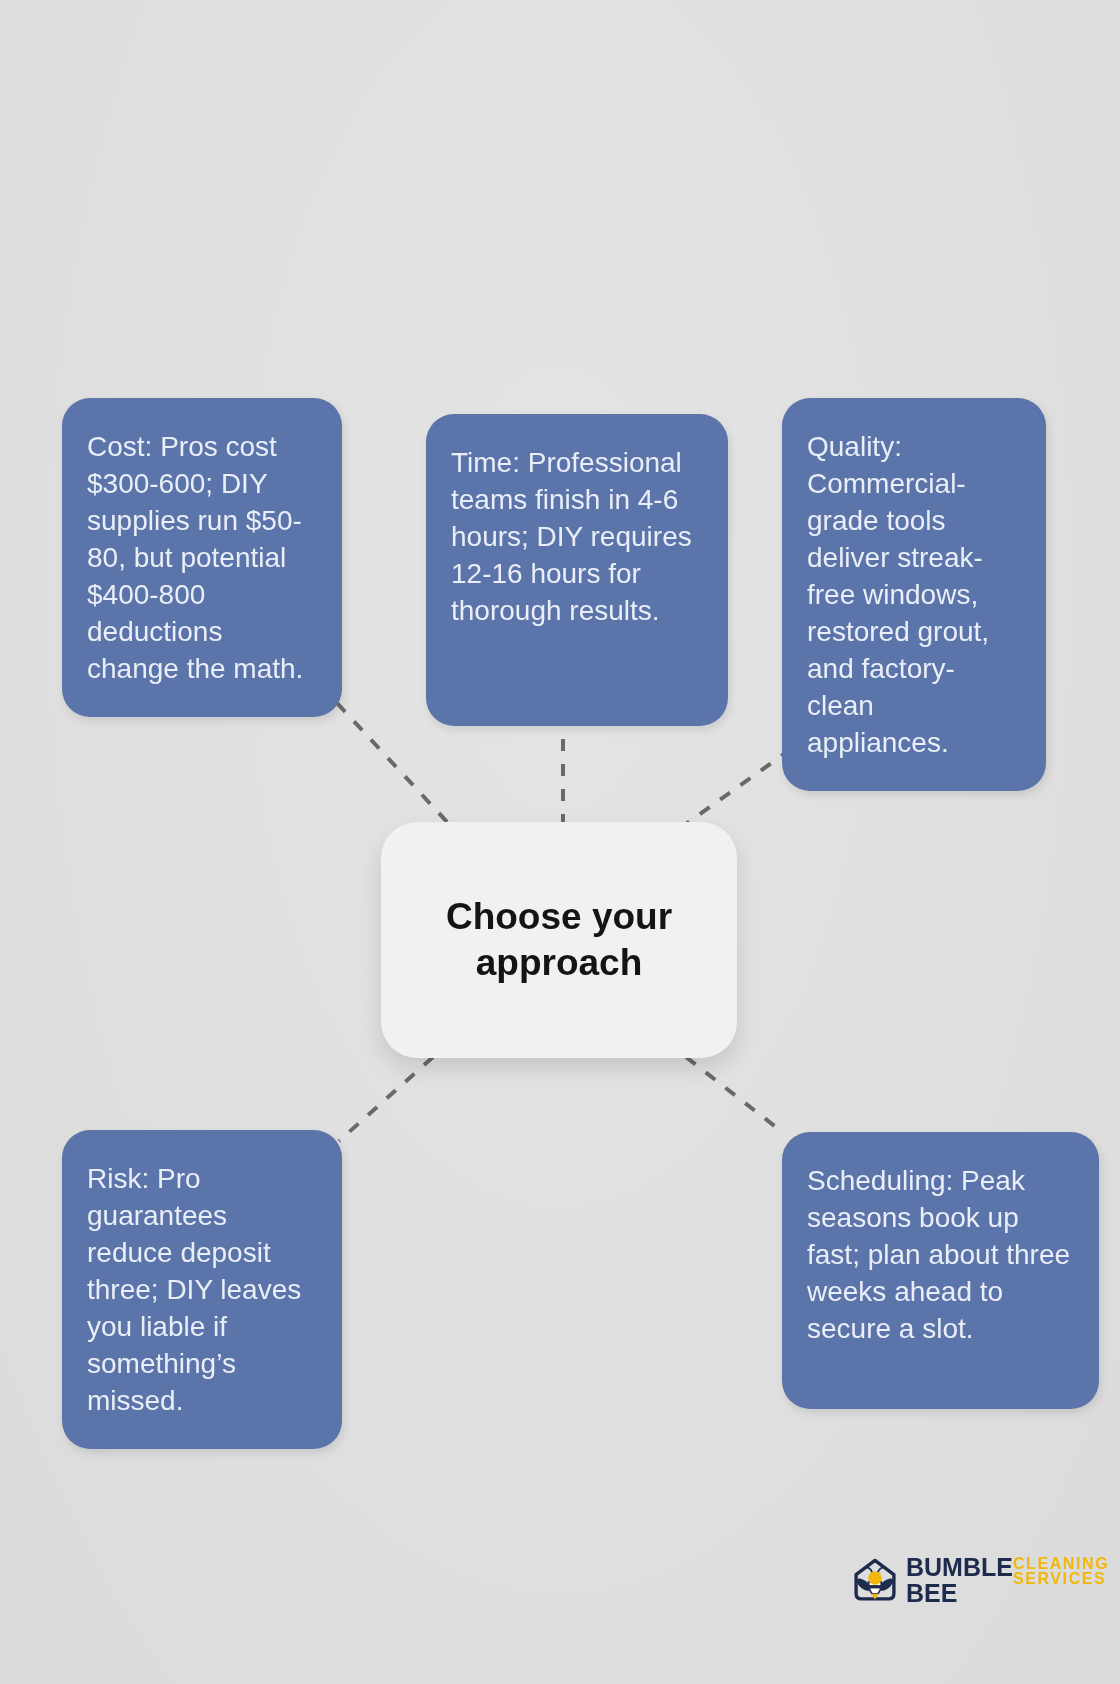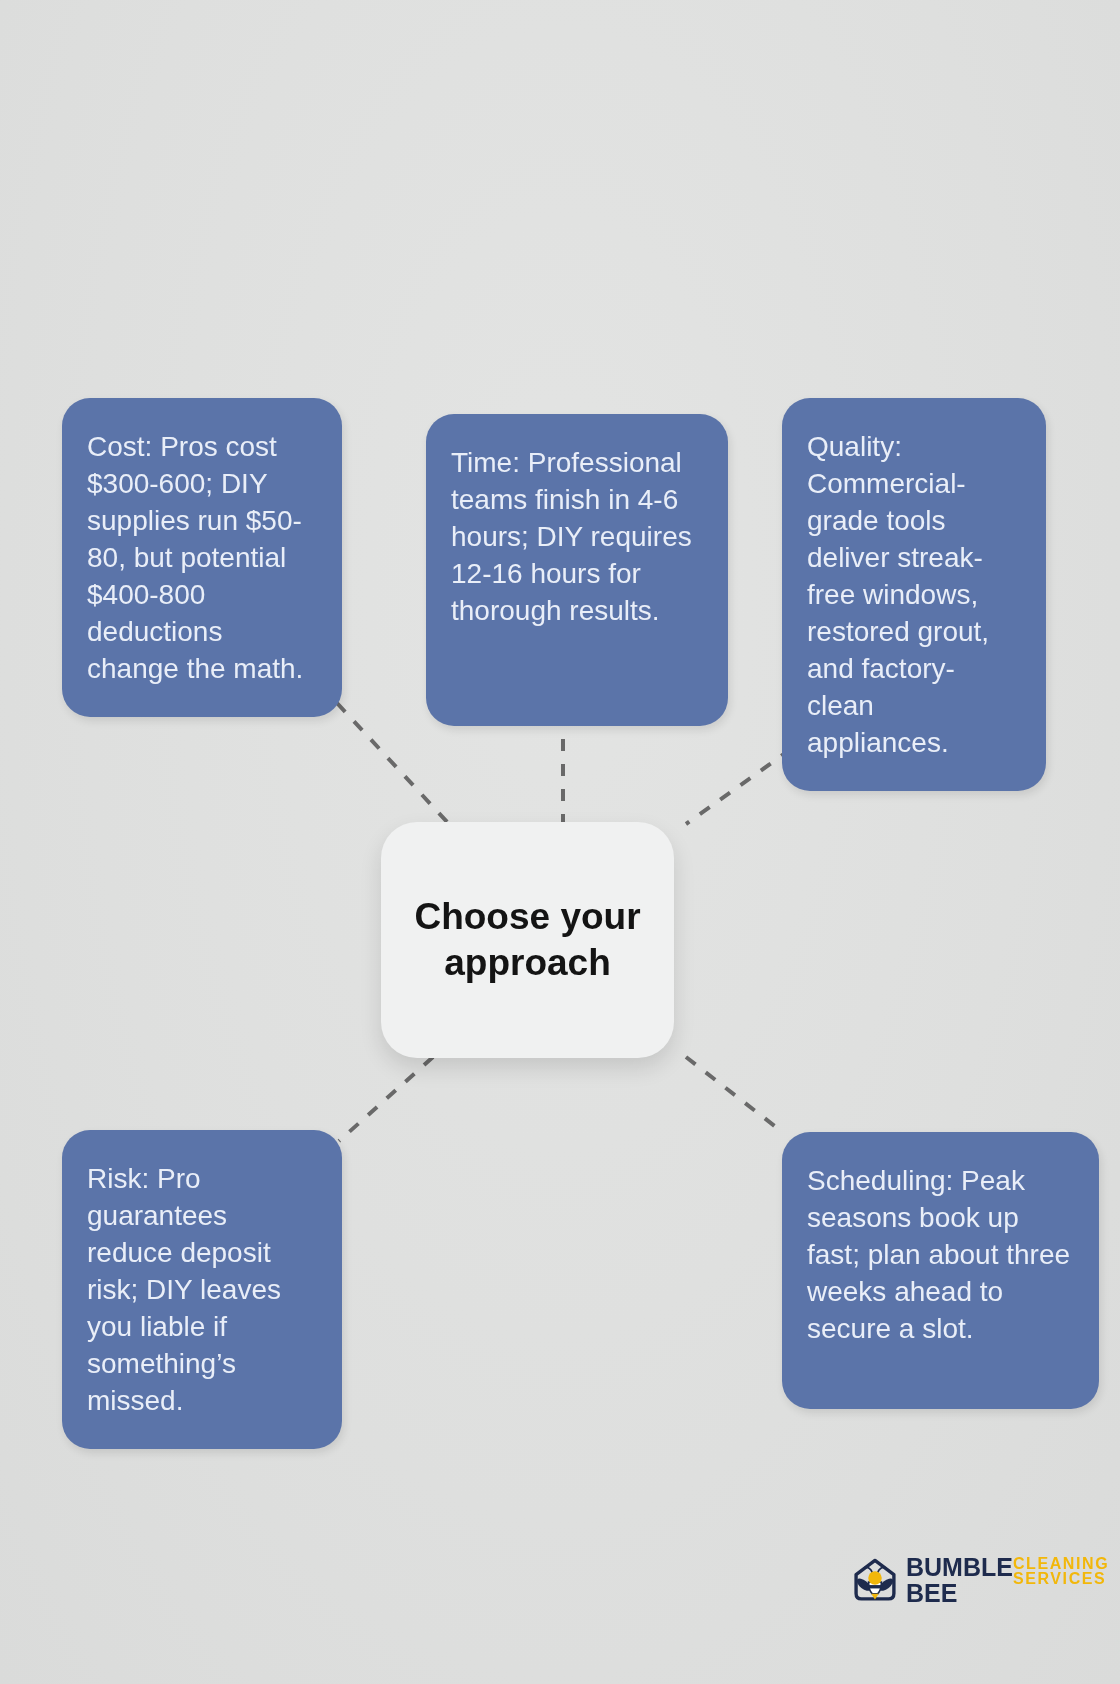--- a/index.html
+++ b/index.html
@@ -21,21 +21,21 @@
     color:#e9eef8;font-size:28px;line-height:37px;font-weight:400;
     padding:30px 25px;box-sizing:border-box;
     box-shadow:2px 4px 8px rgba(0,0,0,0.10);
   }
   .card-cost{left:62px;top:398px;width:280px;min-height:312px;}
   .card-time{left:426px;top:414px;width:302px;min-height:312px;}
   .card-quality{left:782px;top:398px;width:264px;min-height:349px;}
   .card-risk{left:62px;top:1130px;width:280px;min-height:314px;}
   .card-scheduling{left:782px;top:1132px;width:317px;min-height:277px;}
   .center-node{
-    position:absolute;left:381px;top:822px;width:293px;height:236px;
+    position:absolute;left:381px;top:822px;width:356px;height:236px;
     background:#f0f1f1;border-radius:36px;
     box-shadow:0 10px 22px rgba(0,0,0,0.12);
     display:flex;align-items:center;justify-content:center;text-align:center;
   }
   .center-node .label{
     font-size:37px;line-height:46px;font-weight:700;color:#141414;
     width:300px;
   }
   .logo{
     position:absolute;left:850px;top:1543px;
@@ -68,21 +68,21 @@
   <div class="card card-cost">
     <span>Cost: Pros cost $300-600; DIY supplies run $50-80, but potential $400-800 deductions change the math.</span>
   </div>
   <div class="card card-time">
     <span>Time: Professional teams finish in 4-6 hours; DIY requires 12-16 hours for thorough results.</span>
   </div>
   <div class="card card-quality">
     <span>Quality: Commercial-grade tools deliver streak-free windows, restored grout, and factory-clean appliances.</span>
   </div>
   <div class="card card-risk">
-    <span>Risk: Pro guarantees reduce deposit risk; DIY leaves you liable if something’s missed.</span>
+    <span>Risk: Pro guarantees reduce deposit three; DIY leaves you liable if something’s missed.</span>
   </div>
   <div class="card card-scheduling">
     <span>Scheduling: Peak seasons book up fast; plan about three weeks ahead to secure a slot.</span>
   </div>
 
   <div class="center-node">
     <div class="label">Choose your approach</div>
   </div>
 
   <div class="logo">

